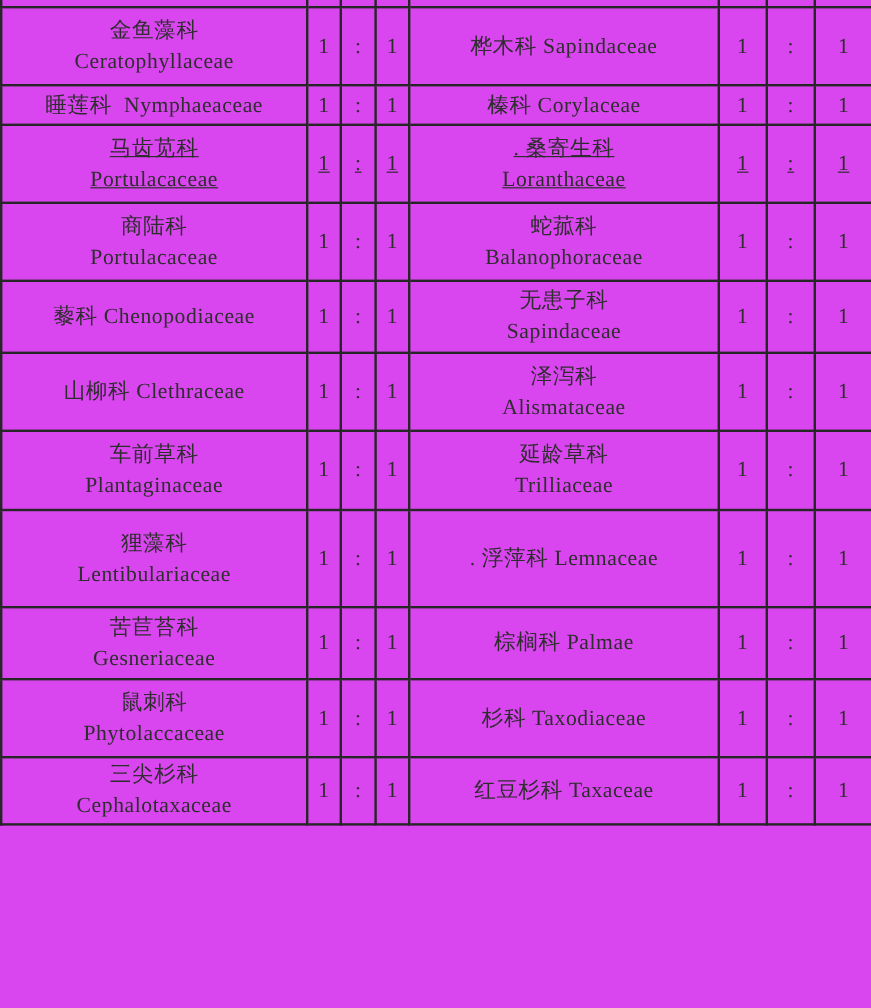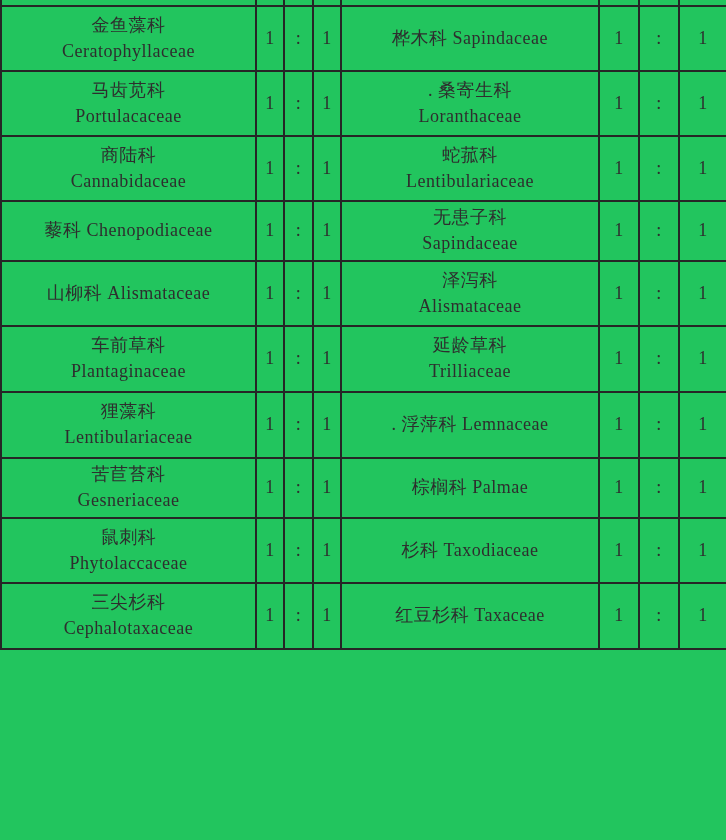--- a/index.html
+++ b/index.html
@@ -5,21 +5,21 @@
   html, body {
     margin: 0;
     padding: 0;
     background: #ffffff;
   }
   .page {
     position: relative;
     width: 726px;
     height: 840px;
     overflow: hidden;
-    background: #22c55e;
+    background: #d946ef;
     font-family: "Liberation Serif", "DejaVu Serif", serif;
     color: #2e2e2e;
   }
   table.family-table {
     border-collapse: collapse;
     table-layout: fixed;
     width: 726px;
   }
   table.family-table td {
     border: 2px solid #262626;
@@ -74,57 +74,67 @@
           <td class="name-cell">金鱼藻科
 Ceratophyllaceae</td>
           <td class="num-cell">1</td>
           <td class="num-cell">:</td>
           <td class="num-cell">1</td>
           <td class="name-cell">桦木科 Sapindaceae</td>
           <td class="num-cell">1</td>
           <td class="num-cell">:</td>
           <td class="num-cell">1</td>
         </tr>
-        <tr style="height: 65px;">
+        <tr style="height: 33px;">
+          <td class="name-cell">睡莲科  Nymphaeaceae</td>
+          <td class="num-cell">1</td>
+          <td class="num-cell">:</td>
+          <td class="num-cell">1</td>
+          <td class="name-cell">榛科 Corylaceae</td>
+          <td class="num-cell">1</td>
+          <td class="num-cell">:</td>
+          <td class="num-cell">1</td>
+        </tr>
+        <tr style="height: 65px; text-decoration: underline;">
           <td class="name-cell">马齿苋科
 Portulacaceae</td>
           <td class="num-cell">1</td>
           <td class="num-cell">:</td>
           <td class="num-cell">1</td>
           <td class="name-cell">. 桑寄生科
 Loranthaceae</td>
           <td class="num-cell">1</td>
           <td class="num-cell">:</td>
           <td class="num-cell">1</td>
         </tr>
         <tr style="height: 65px;">
           <td class="name-cell">商陆科
-Cannabidaceae</td>
+Portulacaceae</td>
           <td class="num-cell">1</td>
           <td class="num-cell">:</td>
           <td class="num-cell">1</td>
           <td class="name-cell">蛇菰科
-Lentibulariaceae</td>
+Balanophoraceae</td>
           <td class="num-cell">1</td>
           <td class="num-cell">:</td>
           <td class="num-cell">1</td>
         </tr>
         <tr style="height: 60px;">
           <td class="name-cell">藜科 Chenopodiaceae</td>
           <td class="num-cell">1</td>
           <td class="num-cell">:</td>
           <td class="num-cell">1</td>
           <td class="name-cell">无患子科
 Sapindaceae</td>
           <td class="num-cell">1</td>
           <td class="num-cell">:</td>
           <td class="num-cell">1</td>
         </tr>
         <tr style="height: 65px;">
-          <td class="name-cell">山柳科 Alismataceae</td>
+          <td class="name-cell">山柳科 Clethraceae</td>
           <td class="num-cell">1</td>
           <td class="num-cell">:</td>
           <td class="num-cell">1</td>
           <td class="name-cell">泽泻科
 Alismataceae</td>
           <td class="num-cell">1</td>
           <td class="num-cell">:</td>
           <td class="num-cell">1</td>
         </tr>
         <tr style="height: 66px;">
@@ -132,21 +142,21 @@
 Plantaginaceae</td>
           <td class="num-cell">1</td>
           <td class="num-cell">:</td>
           <td class="num-cell">1</td>
           <td class="name-cell">延龄草科
 Trilliaceae</td>
           <td class="num-cell">1</td>
           <td class="num-cell">:</td>
           <td class="num-cell">1</td>
         </tr>
-        <tr style="height: 66px; margin-top: 12px;">
+        <tr style="height: 81px; margin-top: 12px;">
           <td class="name-cell">狸藻科
 Lentibulariaceae</td>
           <td class="num-cell">1</td>
           <td class="num-cell">:</td>
           <td class="num-cell">1</td>
           <td class="name-cell">. 浮萍科 Lemnaceae</td>
           <td class="num-cell">1</td>
           <td class="num-cell">:</td>
           <td class="num-cell">1</td>
         </tr>
@@ -165,21 +175,21 @@
           <td class="name-cell">鼠刺科
 Phytolaccaceae</td>
           <td class="num-cell">1</td>
           <td class="num-cell">:</td>
           <td class="num-cell">1</td>
           <td class="name-cell">杉科 Taxodiaceae</td>
           <td class="num-cell">1</td>
           <td class="num-cell">:</td>
           <td class="num-cell">1</td>
         </tr>
-        <tr style="height: 66px;">
+        <tr style="height: 56px;">
           <td class="name-cell">三尖杉科
 Cephalotaxaceae</td>
           <td class="num-cell">1</td>
           <td class="num-cell">:</td>
           <td class="num-cell">1</td>
           <td class="name-cell">红豆杉科 Taxaceae</td>
           <td class="num-cell">1</td>
           <td class="num-cell">:</td>
           <td class="num-cell">1</td>
         </tr>

